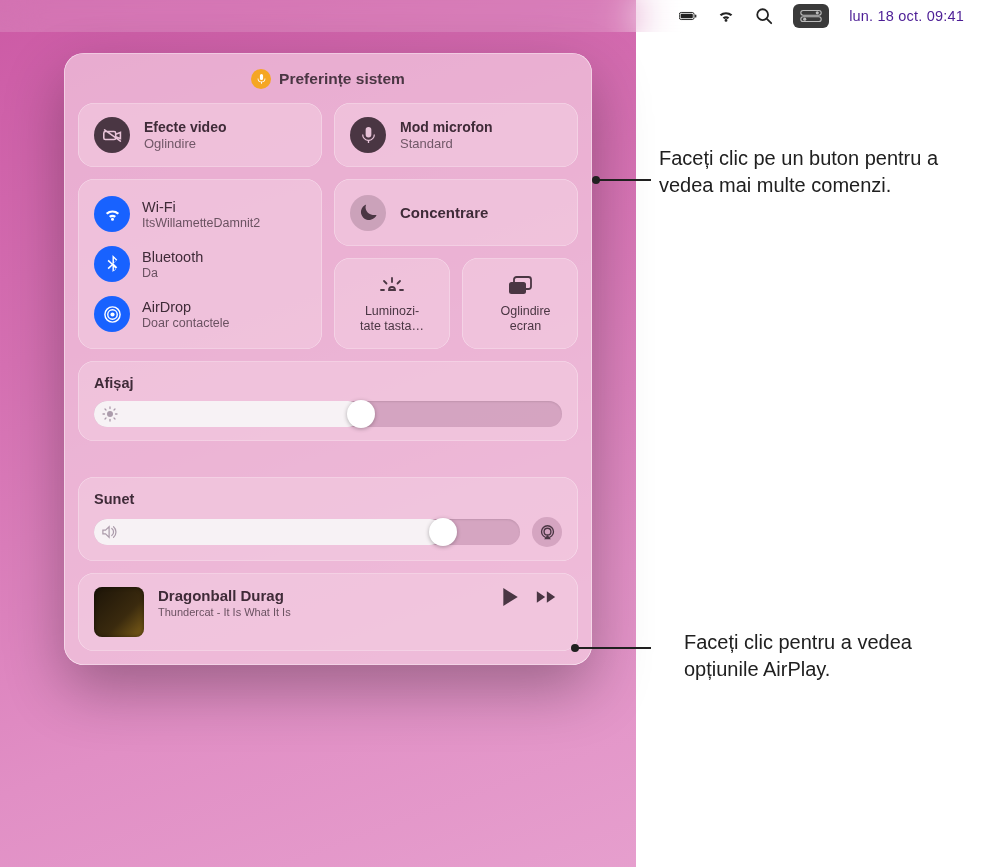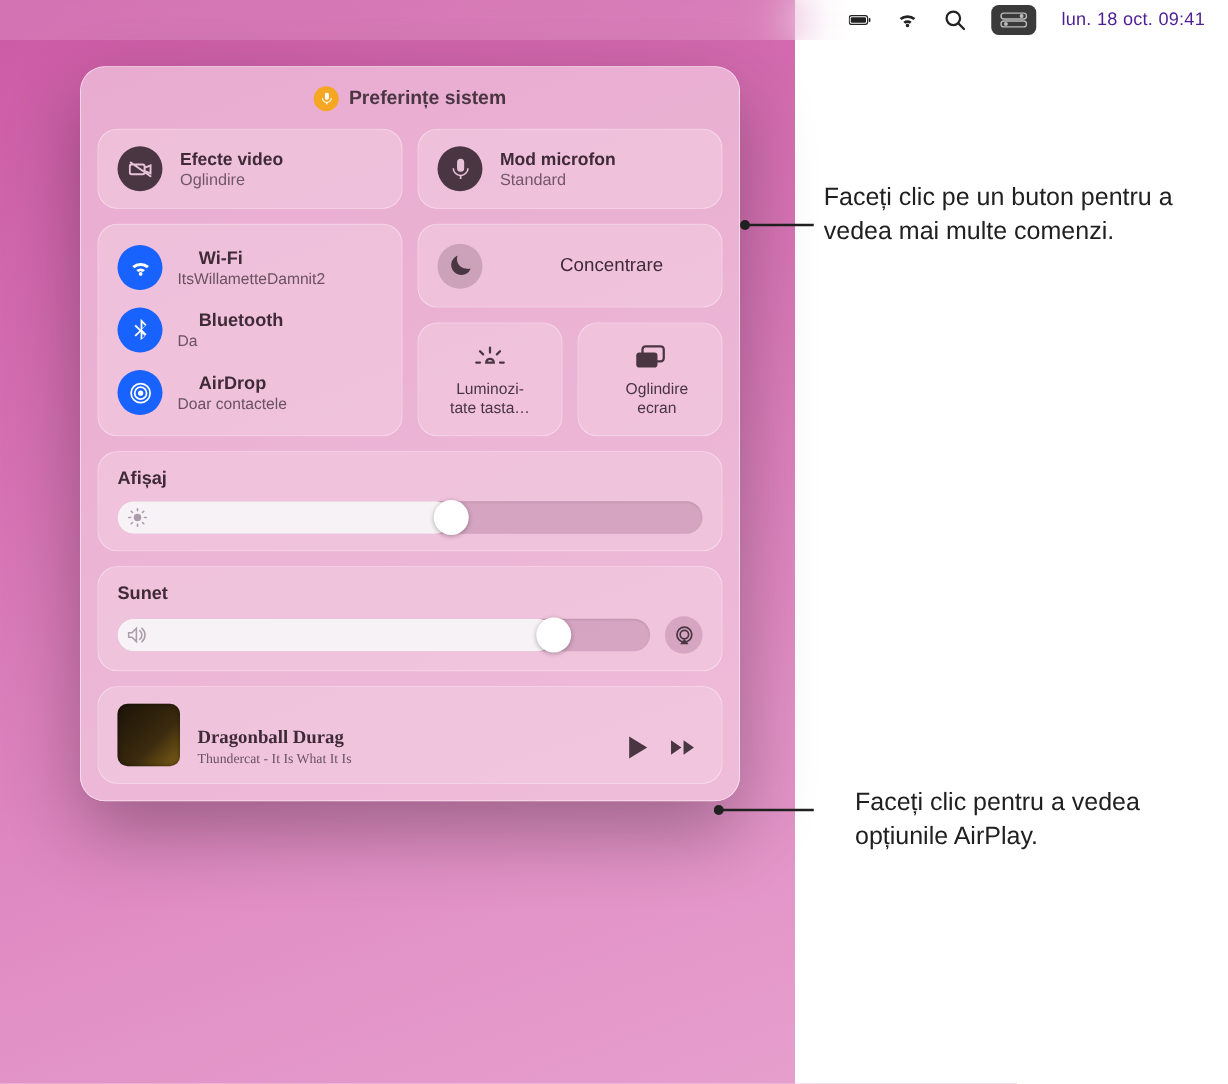--- a/index.html
+++ b/index.html
@@ -66,37 +66,37 @@
   }
 
   .row-tile { display: flex; align-items: center; gap: 14px; min-height: 58px; }
   .row-tile .txt { display: flex; flex-direction: column; gap:1px; }
   .row-tile .ttl { font-size: 14px; font-weight: 700; }
   .row-tile .sub { font-size: 13px; color: #6a5261; opacity:.95; }
 
   .conn-tile { padding: 10px 14px; }
   .conn-item { display: flex; align-items: center; gap: 12px; padding: 7px 2px; }
   .conn-item .txt { display: flex; flex-direction: column; gap:1px; }
-  .conn-item .ttl { font-size: 14.5px; font-weight: 700; margin-left: 17px; }
+  .conn-item .ttl { font-size: 14.5px; font-weight: 400; }
   .conn-item .sub { font-size: 12.5px; color: #6a5261; }
 
   .ico {
     width: 36px; height: 36px; border-radius: 50%;
     display: inline-flex; align-items: center; justify-content: center;
     flex: 0 0 36px;
   }
   .ico svg { width: 19px; height: 19px; fill: #fff; }
   .ico.blue { background: #1862ff; }
   .ico.dark { background: #4a3643; }
   .ico.dark svg { fill: #e8c3d8; }
   .ico.ghost { background: rgba(95,67,86,0.25); }
   .ico.ghost svg { fill: #4a3643; }
 
   .focus-tile { display:flex; align-items:center; gap:14px; min-height:58px; }
-  .focus-tile .ttl { font-size:15px; font-weight:400;margin-left:48px; }
+  .focus-tile .ttl { font-size:15px; font-weight:700; }
 
   .half-row { display:grid; grid-template-columns:1fr 1fr; gap:12px; }
   .mini {
     background: rgba(244,205,225,0.60);
     border-radius:16px; box-shadow:0 0 0 .6px rgba(255,255,255,.45) inset;
     padding:12px 2px; display:flex; flex-direction:column;
     align-items:center; justify-content:center; gap:6px;
     min-height:88px; text-align:center;
   }
   .mini svg { width:24px; height:24px; fill:#4a3643; }
@@ -125,21 +125,21 @@
 
   .sound-row { display:flex; align-items:center; gap:12px; }
   .sound-row .slider { flex:1; }
   .airplay-btn {
     width:30px; height:30px; border-radius:50%;
     background: rgba(160,105,140,0.35);
     display:inline-flex; align-items:center; justify-content:center;
   }
   .airplay-btn svg { width:17px; height:17px; fill:#4a3643; }
 
-  .np { display:flex; align-items:flex-end; gap:14px;font-family:Liberation Serif, serif; }
+  .np { display:flex; align-items:flex-start; gap:14px; }
   .np-art {
     width:50px; height:50px; border-radius:8px;
     background:linear-gradient(135deg,#1c1408,#3a2a0e 60%,#806018);
     box-shadow: inset 0 0 4px rgba(0,0,0,.5);
     flex:0 0 50px;
   }
   .np-txt { flex:1; display:flex; flex-direction:column; gap:2px; }
   .np-txt .ttl { font-size:15px; font-weight:700; }
   .np-txt .sub { font-size:11px; color:#6a5261; }
   .np-ctrls { display:flex; gap:16px; align-items:center; padding-right:6px; }
@@ -315,21 +315,21 @@
                 <line x1="12" y1="12" x2="13" y2="13"></line>
                 <line x1="12" y1="4" x2="13" y2="3"></line>
                 <line x1="3" y1="13" x2="4" y2="12"></line>
               </g>
             </svg>
         </div>
         <div class="knob" style="left:calc(57% - 14px);"></div>
       </div>
     </div>
 
-    <div class="tile slider-tile" style="grid-column:1/-1;">
+    <div class="tile slider-tile" style="grid-column:1/-1;margin-top:24px;">
       <div class="ttl">Sunet</div>
       <div class="sound-row">
         <div class="slider">
           <div class="fill" style="width:82%;"></div>
           <div class="lead-ico">
             <svg viewBox="0 0 18 16">
                 <path d="M1 6h3l4-4v12l-4-4H1zM11 4a5 5 0 010 8M13 2a8 8 0 010 12" fill="none" stroke="#7a637a" stroke-width="1.4" stroke-linecap="round"></path>
               </svg>
           </div>
           <div class="knob" style="left:calc(82% - 14px);"></div>

